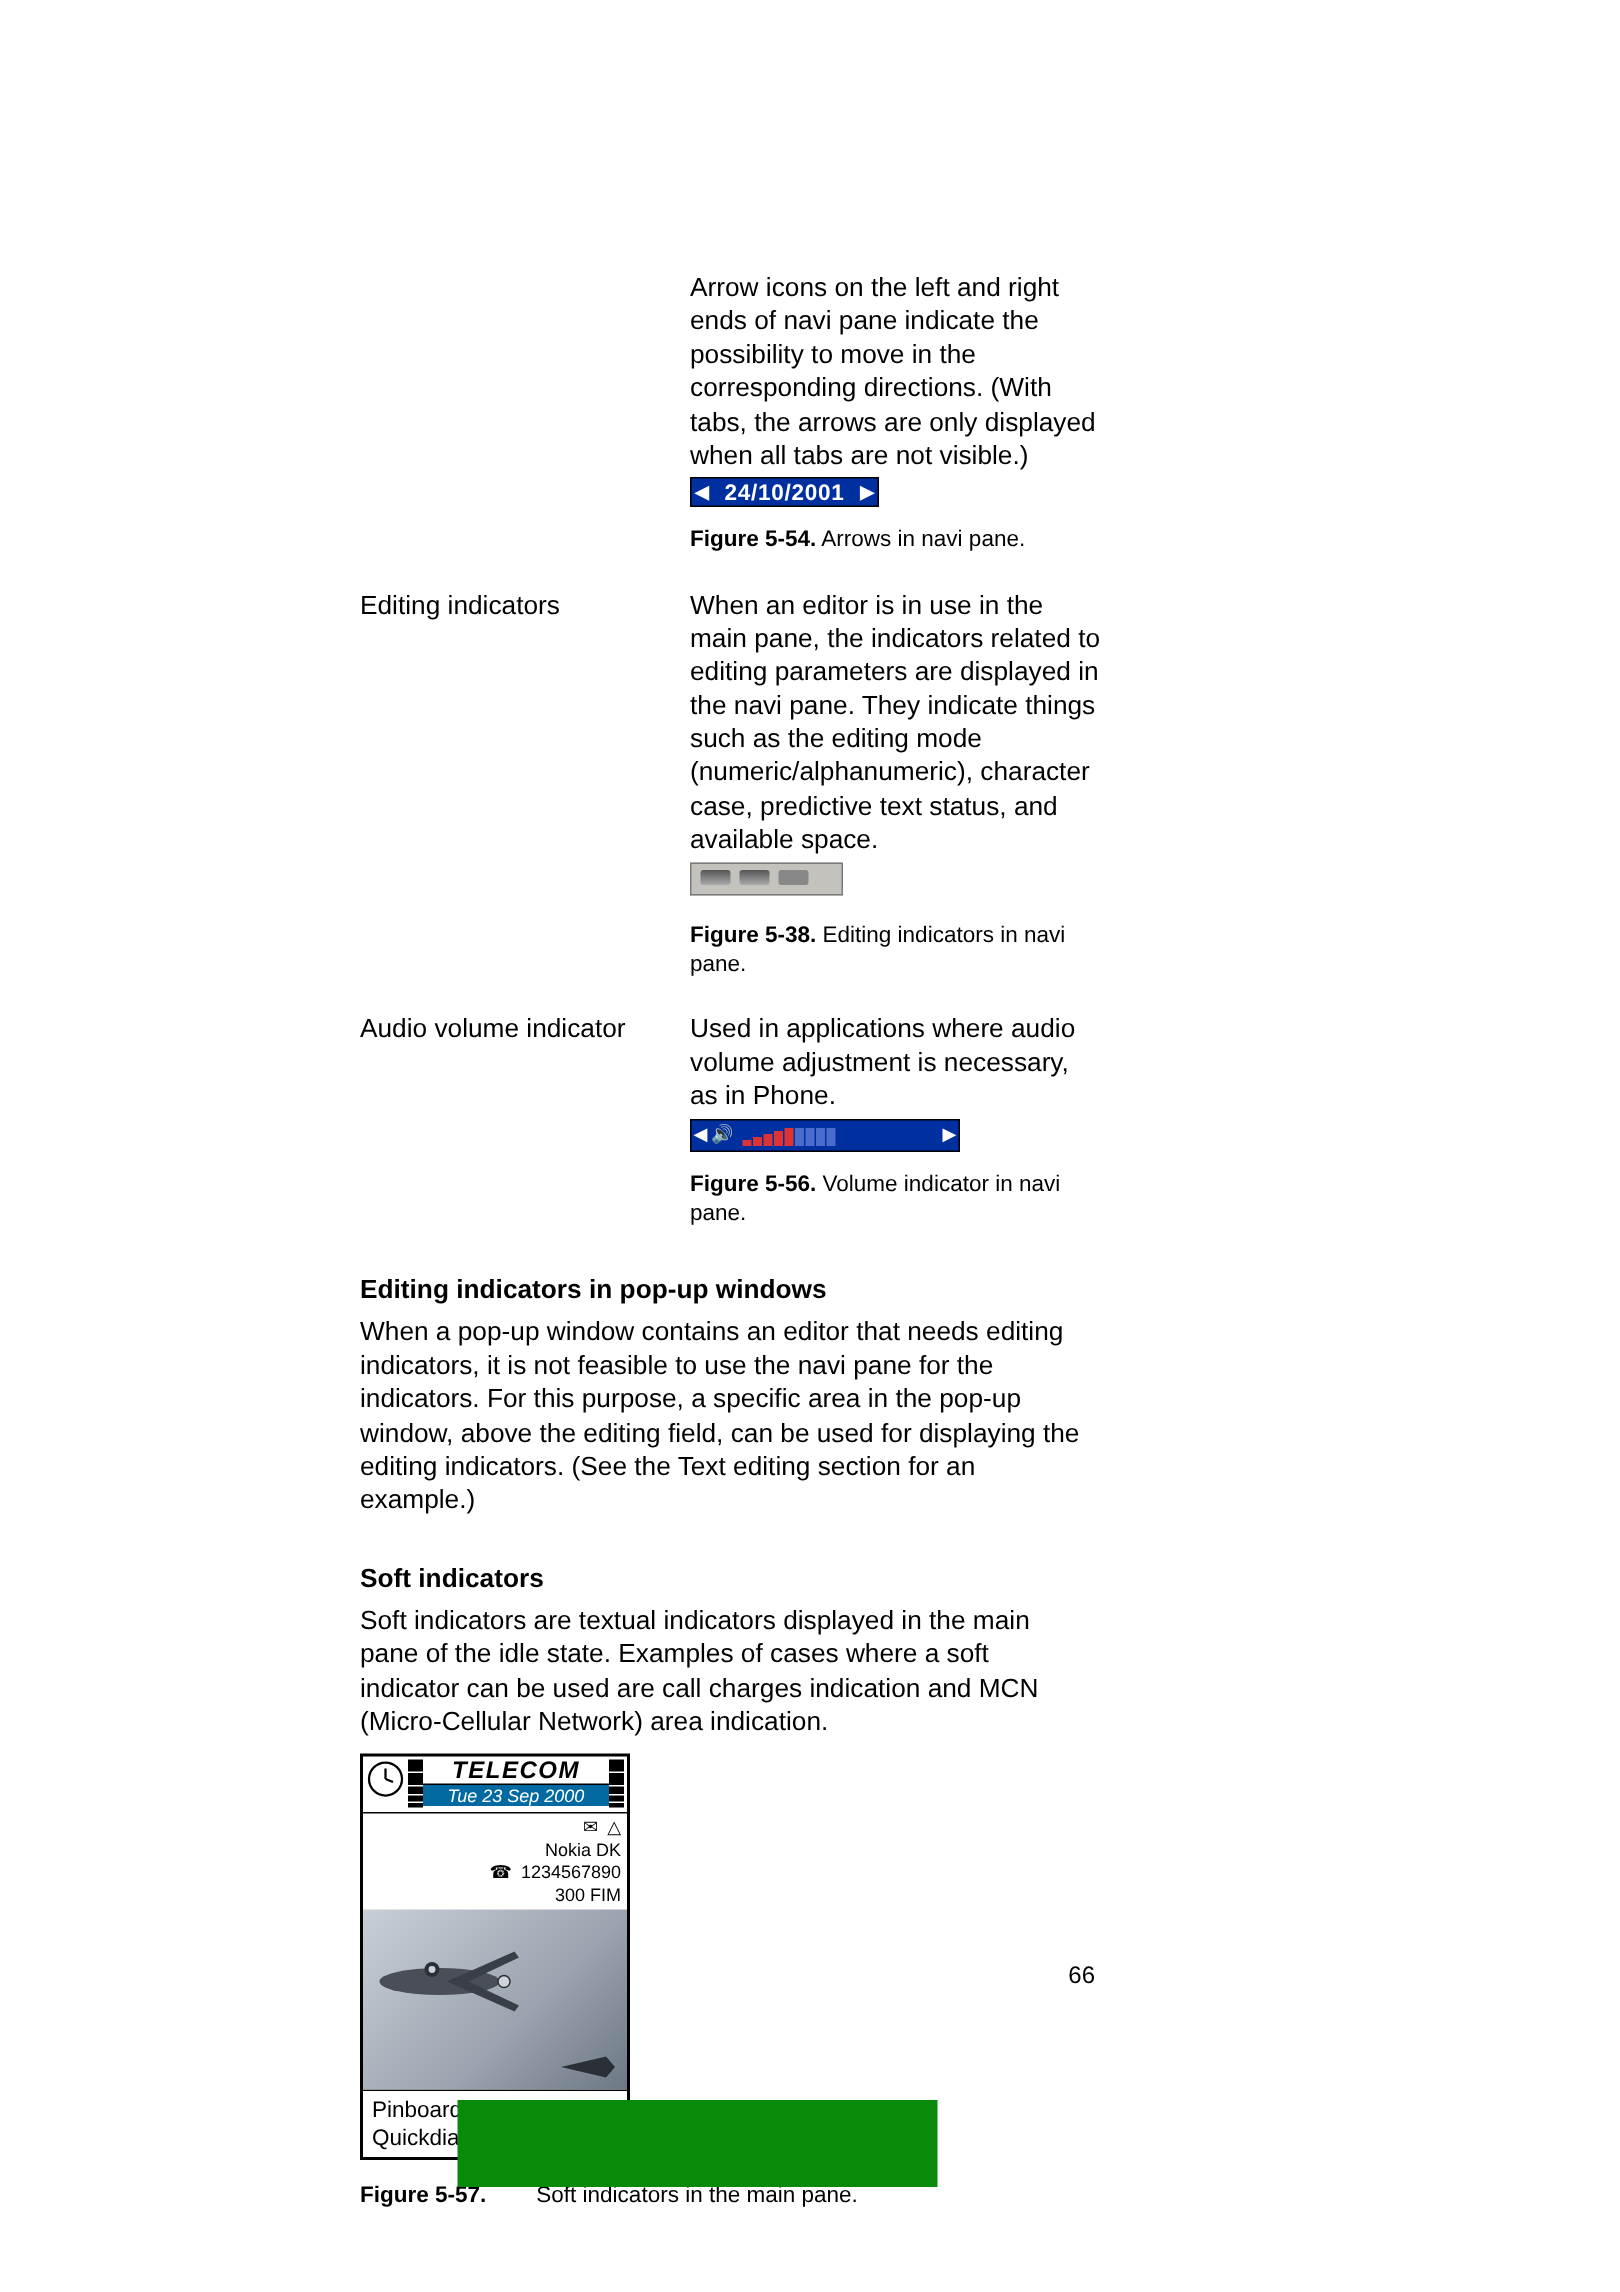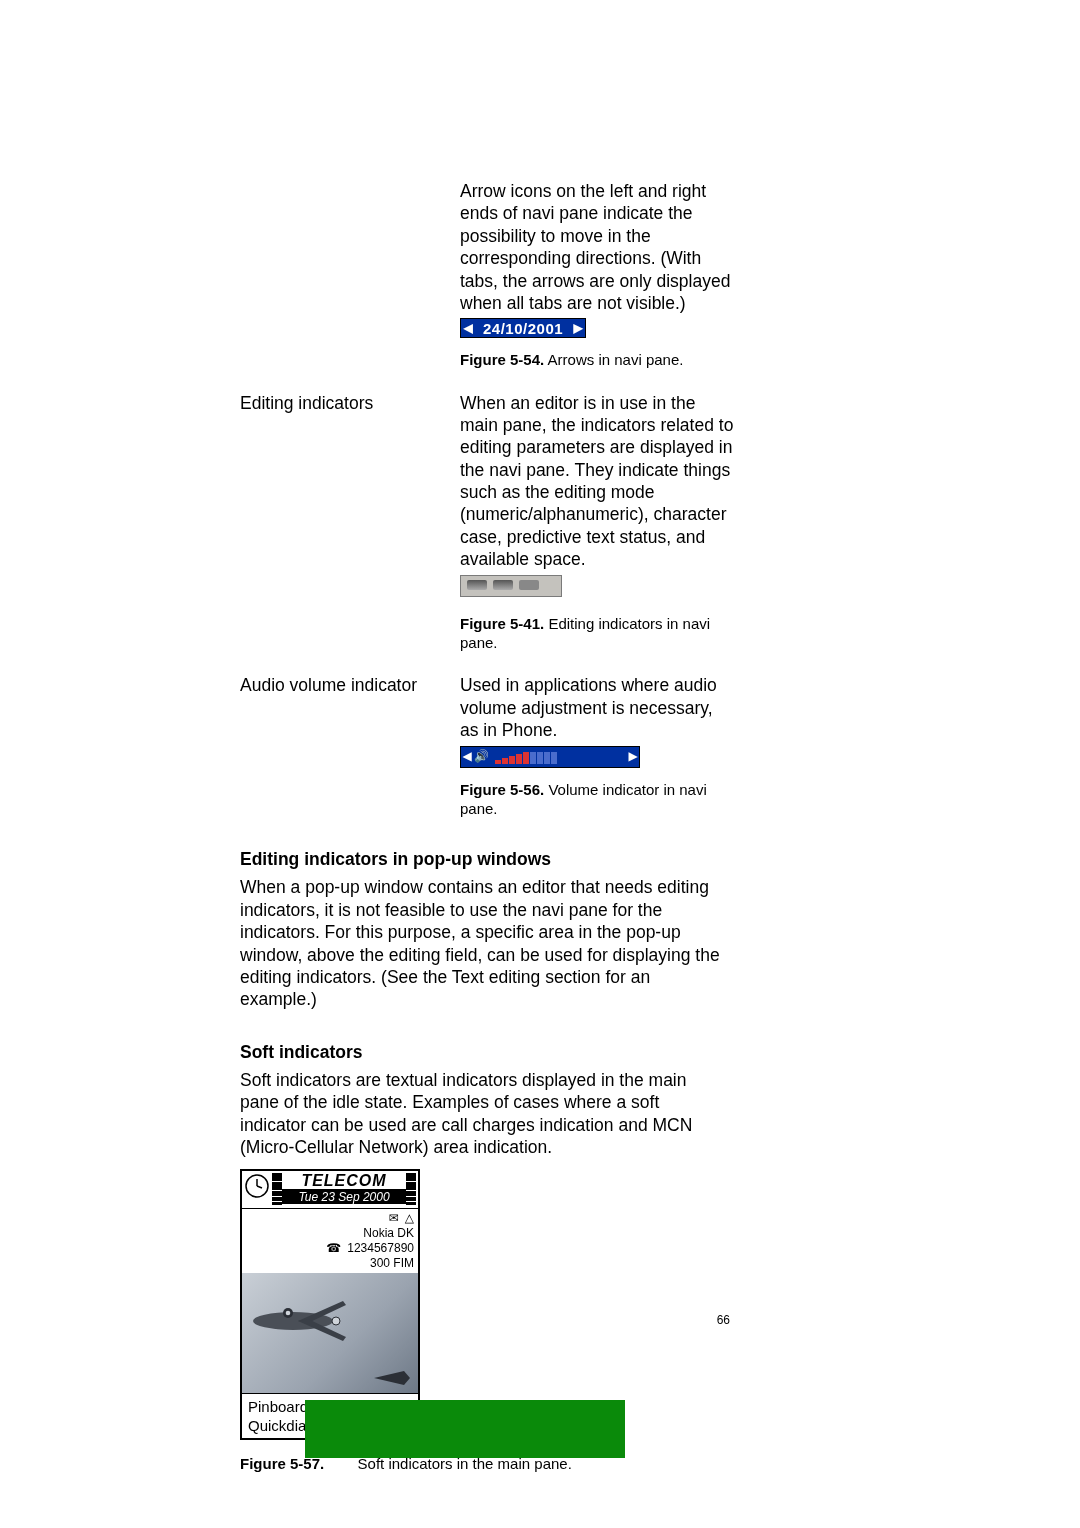--- a/index.html
+++ b/index.html
@@ -154,21 +154,21 @@
     font-size: 16px;
     border-bottom: 1px solid #000;
     width: 100%;
     text-align: center;
     letter-spacing: 1px;
   }
   .ph-mid .dt {
     font-size: 12px;
     width: 100%;
     text-align: center;
-    background: #000000;
+    background: #0369a1;
     color: #fff;
     padding: 1px 0;
   }
   .ph-info {
     font-size: 12px;
     text-align: right;
     padding: 2px 4px 2px 2px;
     line-height: 1.25;
   }
   .ph-info .row2 { display:flex; justify-content:flex-end; gap:6px; align-items:center; }
@@ -198,21 +198,21 @@
     flex-direction: column;
   }
   .fig57-cap {
     font-size: 15px;
     margin-top: 14px;
   }
   .pagenum {
     position: absolute;
     right: 224px;
     bottom: 200px;
-    font-size: 12px;
+    font-size: 16px;
   }
   .greenbar {
     position: absolute;
     left: 305px;
     bottom: 70px;
     width: 320px;
     height: 58px;
     background: #0a8a0a;
   }
   .clock-icon {
@@ -242,21 +242,21 @@
       </div>
     </div>
   </div>
 
   <div class="row">
     <div class="col-left">Editing indicators</div>
     <div class="col-right">
       <div>When an editor is in use in the main pane, the indicators related to editing parameters are displayed in the navi pane. They indicate things such as the editing mode (numeric/alphanumeric), character case, predictive text status, and available space.</div>
       <span class="edit-ind"></span>
       <div class="caption">
-        <b>Figure 5-41.</b>
+        <b>Figure 5-38.</b>
         <span>Editing indicators in navi pane.</span>
       </div>
     </div>
   </div>
 
   <div class="row">
     <div class="col-left">Audio volume indicator</div>
     <div class="col-right">
       <div>Used in applications where audio volume adjustment is necessary, as in Phone.</div>
       <div class="vol-bar">

